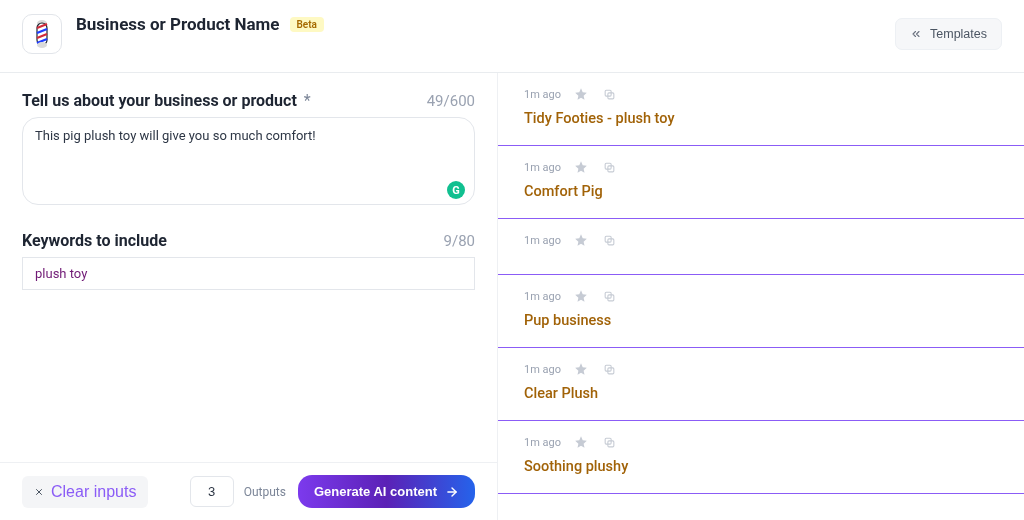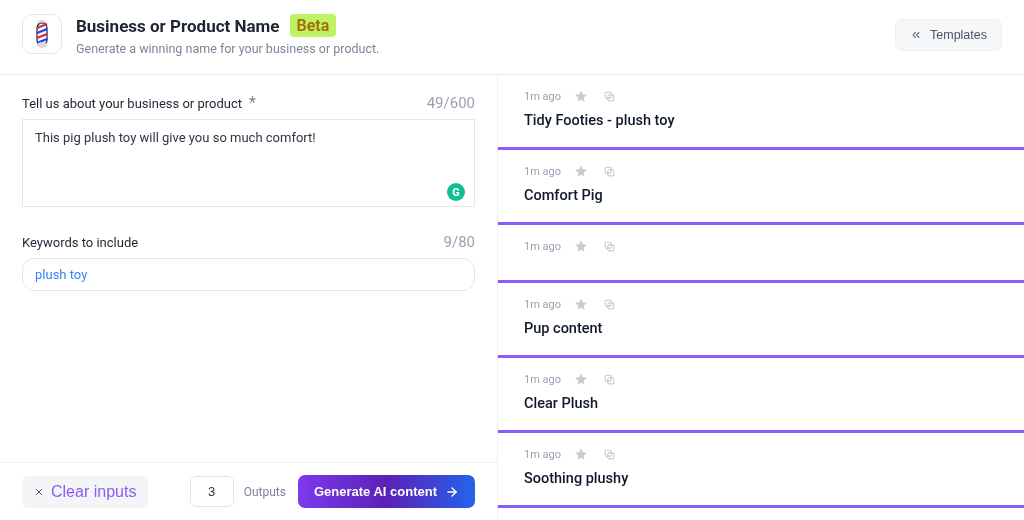--- a/index.html
+++ b/index.html
@@ -6,68 +6,68 @@
   html, body { height: 100%; font-family: -apple-system, BlinkMacSystemFont, "Segoe UI", Roboto, Helvetica, Arial, sans-serif; background: #fff; color: #1e2532; }
   .page { display: flex; flex-direction: column; width: 1024px; height: 520px; overflow: hidden; }
 
   
   .header { display: flex; align-items: center; justify-content: space-between; padding: 14px 22px 18px 22px; border-bottom: 1px solid #e9ecef; }
   .header-left { display: flex; align-items: flex-start; gap: 14px; }
   .app-icon { width: 40px; height: 40px; border: 1px solid #e2e5ea; border-radius: 10px; display: flex; align-items: center; justify-content: center; background: #fff; }
   .header-text { display: flex; flex-direction: column; gap: 4px; }
   .title-row { display: flex; align-items: center; gap: 10px; }
   .page-title { font-size: 17px; font-weight: 700; color: #1e2532; }
-  .beta-badge { font-size: 16px; font-weight: 600; background: #bef264; color: #a66a00; padding: 2px 7px; border-radius: 4px; }
+  .beta-badge { font-size: 10px; font-weight: 600; background: #fef9c3; color: #a66a00; padding: 2px 7px; border-radius: 4px; }
   .page-subtitle { font-size: 12.5px; color: #7c8698; }
   .templates-btn { display: flex; align-items: center; gap: 8px; font-size: 12.5px; color: #4b5563; background: #f6f7f9; border: 1px solid #edf0f4; padding: 8px 14px; border-radius: 7px; cursor: pointer; justify-content: center; }
 
   
   .body { flex: 1; display: flex; overflow: hidden; }
   .left { width: 498px; display: flex; flex-direction: column; border-right: 1px solid #eef0f3; }
   .form-area { flex: 1; padding: 18px 22px; overflow: auto; }
   .field-label-row { display: flex; justify-content: space-between; align-items: baseline; margin-bottom: 7px; }
-  .field-label { font-size: 13px; font-weight: 400; color: #1e2532; }
+  .field-label { font-size: 16px; font-weight: 700; color: #1e2532; }
   .req { color: #7c8698; margin-left: 3px; }
   .counter { font-size: 15px; color: #9aa2b1; }
   .textarea-wrap { position: relative; }
   textarea {
-    width: 100%; border: 1px solid #e3e6eb; border-radius: 0; padding: 10px 12px;
+    width: 100%; border: 1px solid #e3e6eb; border-radius: 16px; padding: 10px 12px;
     font-size: 13px; color: #2d3645; resize: none; font-family: inherit;
   }
   .business-textarea { height: 88px; }
   .grammarly-badge {
     position: absolute; right: 10px; bottom: 10px; width: 18px; height: 18px;
     background: #11c090; border-radius: 50%; display: flex; align-items: center; justify-content: center; color: #fff; font-size: 11px; font-weight: 700;
   }
   .field-block { margin-bottom: 22px; }
   input.text-input {
-    width: 100%; border: 1px solid #e3e6eb; border-radius: 12px; padding: 8px 12px;
-    font-size: 13px; color: #3b82f6; font-family: inherit;
+    width: 100%; border: 1px solid #e3e6eb; border-radius: 0; padding: 8px 12px;
+    font-size: 13px; color: #701a75; font-family: inherit;
   }
 
   
   .action-bar { display: flex; align-items: center; justify-content: space-between; padding: 12px 22px; border-top: 1px solid #eef0f3; }
   .clear-btn { display: flex; align-items: center; gap: 7px; font-size: 16px; color: #8b5cf6; background: #f4f5f7; border: none; padding: 7px 12px; border-radius: 6px; cursor: pointer; }
   .right-actions { display: flex; align-items: center; gap: 12px; }
   .outputs-wrap { display: flex; align-items: center; gap: 10px; }
   .outputs-input { width: 44px; text-align: center; border: 1px solid #e3e6eb; border-radius: 6px; padding: 7px 4px; font-size: 13px; color: #2d3645; }
   .outputs-label { font-size: 12px; color: #7c8698; }
   .generate-btn {
     display: flex; align-items: center; gap: 8px; font-size: 13px; font-weight: 600; color: #fff;
     background: linear-gradient(90deg, #7c3aed, #5b21b6 50%, #2563eb);
-    border: none; padding: 9px 16px; border-radius: 7px; cursor: pointer;
+    border: none; padding: 9px 16px; border-radius: 14px; cursor: pointer;
   }
 
   
   .right { flex: 1; overflow-y: scroll; background: #fff; position: relative; }
-  .result-card { padding: 13px 26px 18px 26px; border-bottom: 3px solid #8b5cf6; }
+  .result-card { padding: 13px 26px 18px 26px; border-bottom: 1px solid #8b5cf6; }
   .result-meta { display: flex; align-items: center; gap: 12px; margin-bottom: 8px; }
   .age { font-size: 11px; color: #9aa2b1; }
   .icon-btn { width: 16px; height: 16px; display: flex; align-items: center; justify-content: center; cursor: pointer; color: #c6cbd4; }
-  .result-title { font-size: 14.5px; font-weight: 500; color: #0f172a; }
+  .result-title { font-size: 14.5px; font-weight: 500; color: #a16207; }
 
   
   .right::-webkit-scrollbar { width: 10px; }
   .right::-webkit-scrollbar-thumb { background: #c9ccd2; border-radius: 5px; }
   .right::-webkit-scrollbar-track { background: #f2f3f5; }
 
   svg { display: block; }
 </style>
 </head>
 <body>
@@ -85,21 +85,20 @@
           <path d="M5 18 L15 14" stroke="#d12b3b" stroke-width="2.4"></path>
           <path d="M5 23 L15 19" stroke="#1e3cff" stroke-width="2.4"></path>
           <ellipse cx="10" cy="25" rx="5" ry="3" fill="#d9d9d9"></ellipse>
         </svg>
       </div>
       <div class="header-text">
         <div class="title-row">
           <div class="page-title">Business or Product Name</div>
           <div class="beta-badge">Beta</div>
         </div>
-        <div class="page-subtitle">Generate a winning name for your business or product.</div>
       </div>
     </div>
     <button class="templates-btn">
       <svg width="12" height="12" viewBox="0 0 24 24" fill="none" stroke="#6b7280" stroke-width="2.2" stroke-linecap="round" stroke-linejoin="round">
         <polyline points="11 17 6 12 11 7"></polyline>
           <polyline points="18 17 13 12 18 7"></polyline>
       </svg>
       <span>Templates</span>
     </button>
   </div>
@@ -217,21 +216,21 @@
                   <path d="M12 2l2.9 6.9L22 10l-5.5 4.8L18 22l-6-3.6L6 22l1.5-7.2L2 10l7.1-1.1z"></path>
                 </svg>
               </span>
               <span class="icon-btn">
                 <svg width="13" height="13" viewBox="0 0 24 24" fill="none" stroke="currentColor" stroke-width="2">
                   <rect x="9" y="9" width="11" height="11" rx="2"></rect>
                   <rect x="4" y="4" width="11" height="11" rx="2"></rect>
                 </svg>
               </span>
             </div>
-            <div class="result-title">Pup content</div>
+            <div class="result-title">Pup business</div>
           </div>
           <div class="result-card">
             <div class="result-meta">
               <span class="age">1m ago</span>
               <span class="icon-btn">
                 <svg width="14" height="14" viewBox="0 0 24 24" fill="currentColor">
                   <path d="M12 2l2.9 6.9L22 10l-5.5 4.8L18 22l-6-3.6L6 22l1.5-7.2L2 10l7.1-1.1z"></path>
                 </svg>
               </span>
               <span class="icon-btn">

